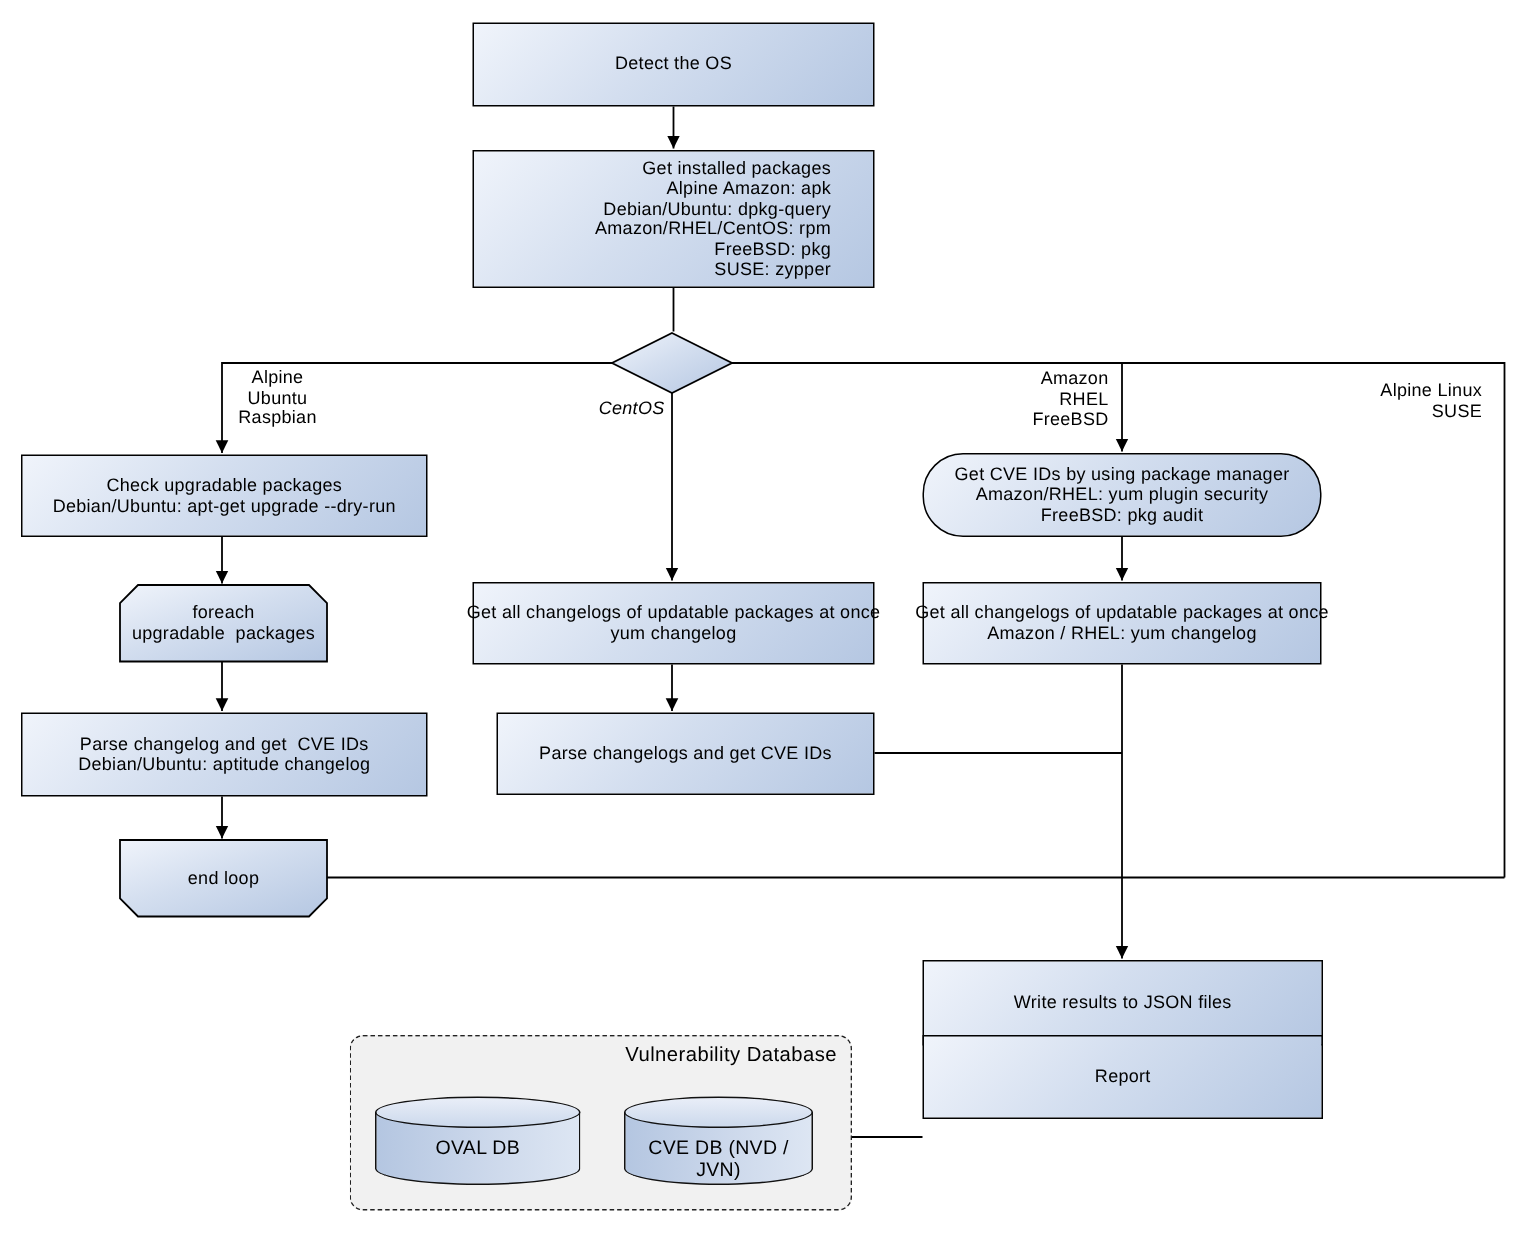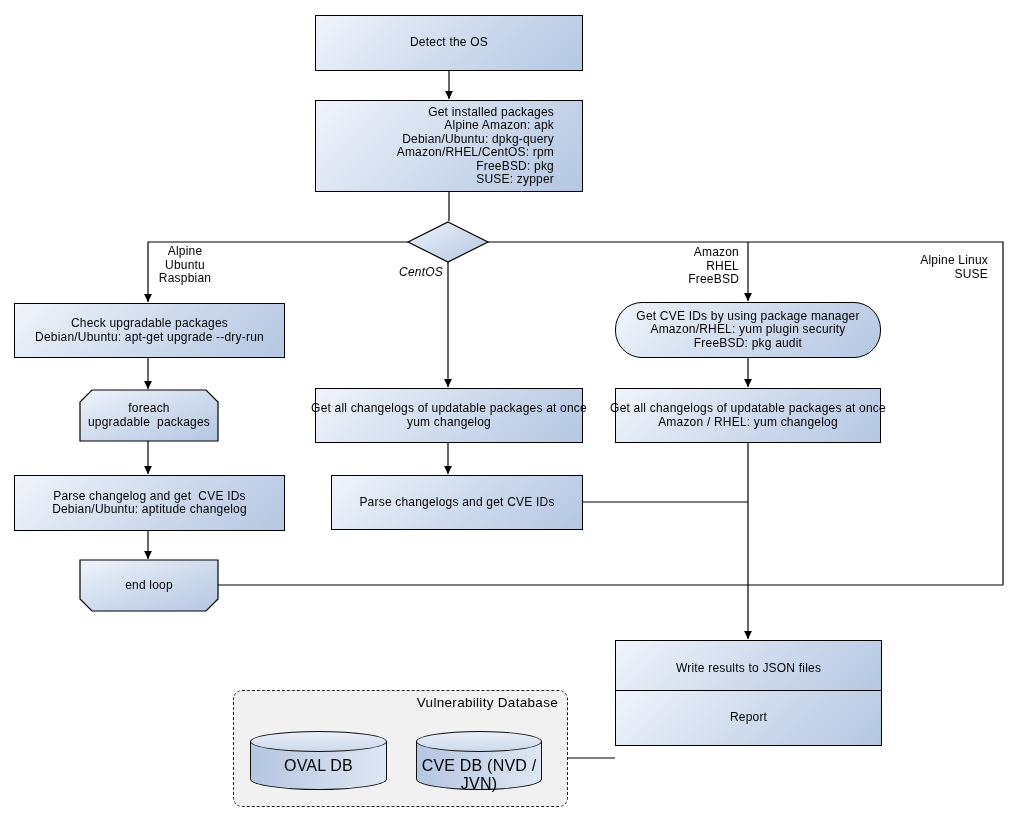--- a/index.html
+++ b/index.html
@@ -38,21 +38,21 @@
     background:linear-gradient(180deg,#e9eef8 0%,#ccd9ec 100%);
   }
   .cyl-body{
     position:absolute;left:0;right:0;top:10px;bottom:0;box-sizing:border-box;
     border:1.2px solid #111;border-top:none;
     border-radius:0 0 50% 50% / 0 0 11px 11px;
     background:linear-gradient(90deg,#b4c6e1 0%,#ccd8eb 55%,#dde6f3 100%);
   }
   .cyl-label{
     position:absolute;left:0;right:0;top:26px;z-index:3;text-align:center;
-    font-size:16px;letter-spacing:0.2px;
+    font-size:13px;letter-spacing:0.2px;
   }
 </style>
 </head>
 <body>
 
 <div id="canvas">
 
   <svg id="wires" viewBox="0 0 1019 823">
     <defs>
       <linearGradient id="nodeGrad" x1="0%" y1="0%" x2="100%" y2="100%">

